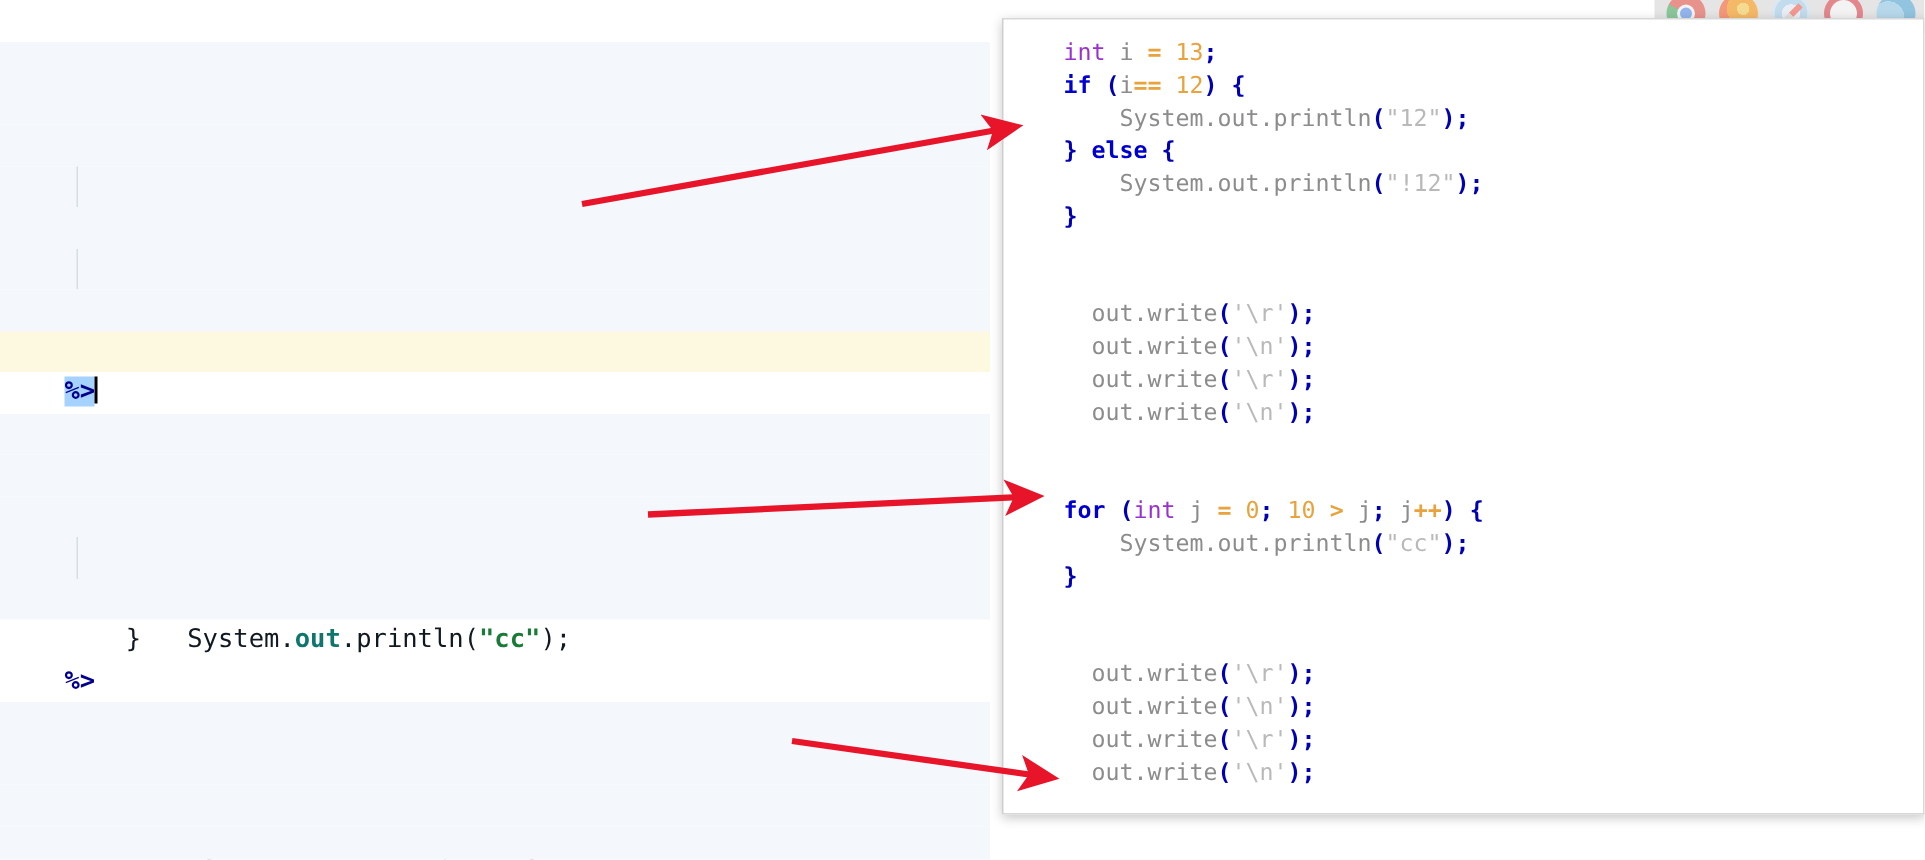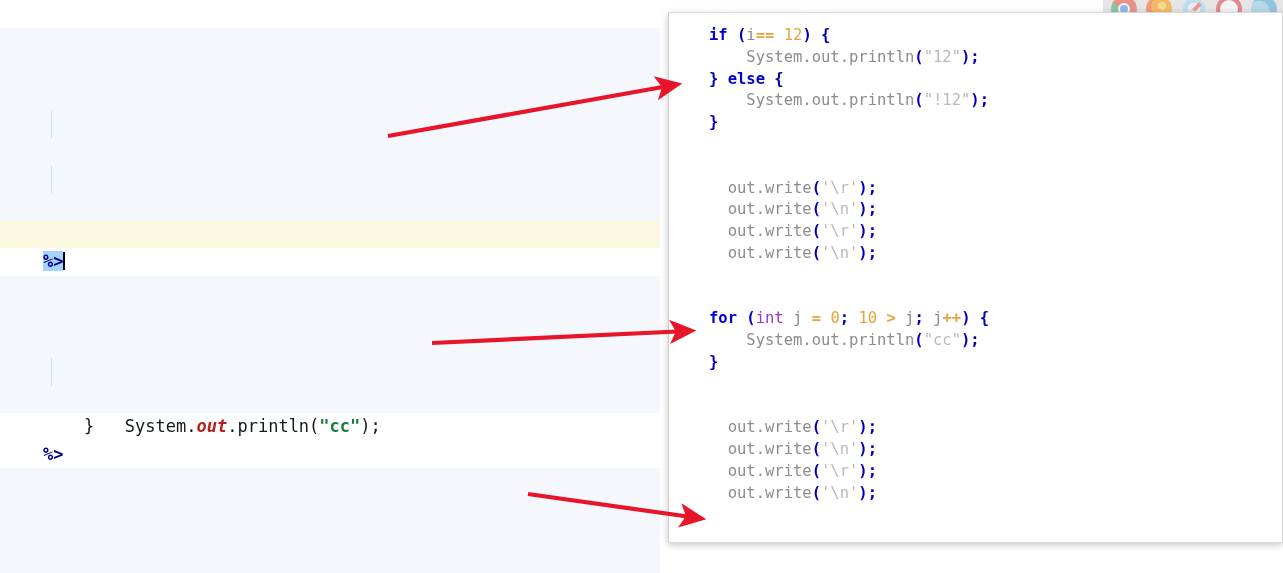--- a/index.html
+++ b/index.html
@@ -29,21 +29,21 @@
     white-space:pre;padding-left:2px;box-sizing:border-box;
     position:relative;
   }
   .scriptlet-bg{background:#f4f8fd;}
   .cur-line{background:#fdf8e0;}
   .cmt{color:#9aa0a6;font-style:italic;font-family:"DejaVu Serif","Liberation Serif",serif;
        font-size:16.5px;letter-spacing:.2px;}
   .kw{color:#00008b;font-weight:bold;}
   .num{color:#1a4fd6;}
   .str{color:#1a7a37;font-weight:bold;}
-  .fld{color:#b91c1c;font-style:italic;font-weight:bold;}
+  .fld{color:#0f766e;font-weight:bold;}
   .pln{color:#101820;}
   .tagmark{background:#a6d2ff;color:#00008b;font-weight:bold;}
   .hl{background:#faeec4;}
   .caret{display:inline-block;width:2px;height:18px;background:#000;
          vertical-align:-3px;}
   .indentguide{position:absolute;top:0;bottom:0;width:1px;background:#d7dde4;}
 
   
   #gen-panel{
     position:absolute;left:668px;top:12px;width:615px;height:531px;
@@ -162,20 +162,21 @@
   <div class="bicon" style="background:radial-gradient(circle,#eaf6ff 0 40%,#9fd4f5 40% 100%);border:2px solid #cfe9fb;box-sizing:border-box;opacity:.55;">
     <div style="position:absolute;left:9px;top:3px;width:4px;height:18px;background:linear-gradient(#ff4b3e 0 50%,#d8d8d8 50% 100%);transform:rotate(45deg);"></div>
   </div>
   <div class="bicon" style="background:#ffffff;border:4px solid #e02b38;box-sizing:border-box;opacity:.55;border-radius:50% / 50%;"></div>
   <div class="bicon" style="background:radial-gradient(circle at 30% 60%,#7ec8f0 0 45%,#2e9bd6 45% 100%);opacity:.5;"></div>
 </div>
 
 <div id="gen-panel">
   <div id="gen-inner">
 
+    <div class="gline"><span class="g-type">int</span><span class="g-pln"> i </span><span class="g-op">=</span><span class="g-pln"> </span><span class="g-num">13</span><span class="g-pnc">;</span></div>
 
     <div class="gline"><span class="g-kw">if</span><span class="g-pln"> </span><span class="g-pnc">(</span><span class="g-pln">i</span><span class="g-op">==</span><span class="g-pln"> </span><span class="g-num">12</span><span class="g-pnc">) {</span></div>
 
     <div class="gline"><span class="g-pln">    System.out.println</span><span class="g-pnc">(</span><span class="g-str">"12"</span><span class="g-pnc">);</span></div>
 
     <div class="gline"><span class="g-pnc">}</span><span class="g-pln"> </span><span class="g-kw">else</span><span class="g-pln"> </span><span class="g-pnc">{</span></div>
 
     <div class="gline"><span class="g-pln">    System.out.println</span><span class="g-pnc">(</span><span class="g-str">"!12"</span><span class="g-pnc">);</span></div>
 
     <div class="gline"><span class="g-pnc">}</span></div>

